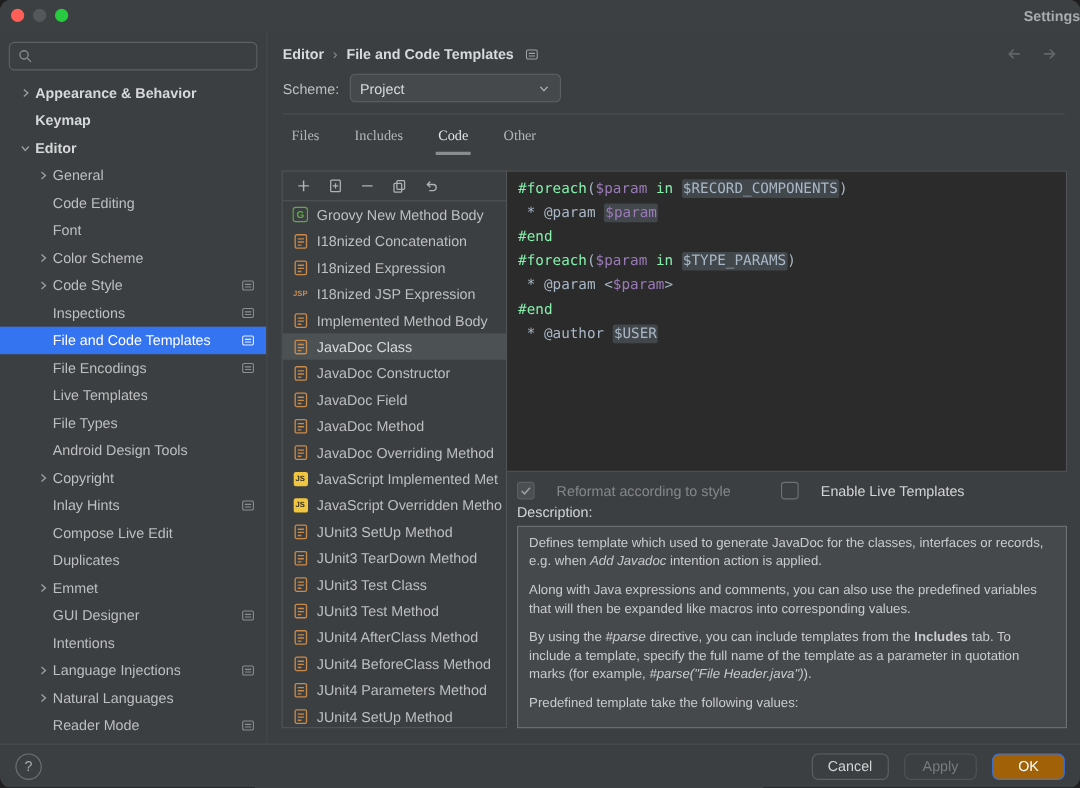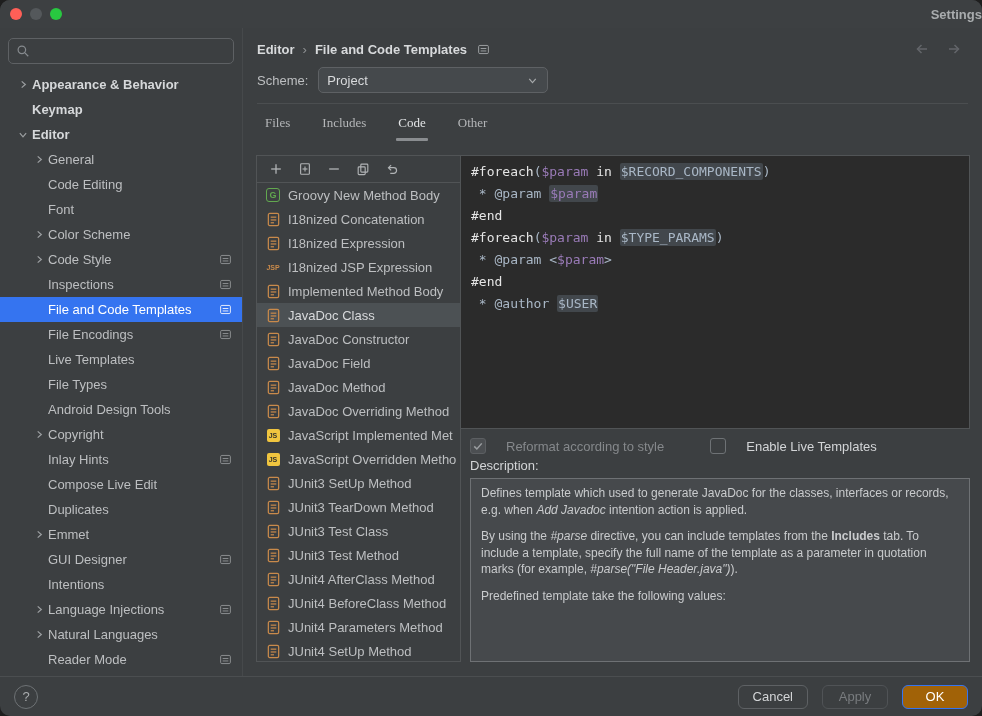--- a/index.html
+++ b/index.html
@@ -36,41 +36,41 @@
   .tree-row.selected .badge{color:#e6edfd;}
   
   .main{flex:1;display:flex;flex-direction:column;min-width:0;}
   .header-row{margin:8px 14px 0;height:26px;flex:none;display:flex;align-items:center;}
   .breadcrumb{display:flex;align-items:center;gap:8px;font-weight:bold;color:#d8dadc;}
   .bc-sep{color:#8c8f91;font-weight:normal;}
   .badge-ic{display:flex;color:#9da0a2;margin-left:2px;}
   .nav-arrows{margin-left:auto;display:flex;gap:16px;color:#63666a;padding-right:6px;}
   .nav-arrows span{display:flex;}
   .scheme-row{margin:4px 14px 0;height:28px;flex:none;display:flex;align-items:center;gap:10px;padding-bottom:9px;border-bottom:1px solid #4b4e50;box-sizing:content-box;}
-  .combo{width:230px;height:26px;background:#45494c;border:1px solid #5e6164;border-radius:5px;display:flex;align-items:center;justify-content:space-between;padding:0 8px;color:#d8dadc;}
+  .combo{width:192px;height:26px;background:#45494c;border:1px solid #5e6164;border-radius:5px;display:flex;align-items:center;justify-content:space-between;padding:0 8px;color:#d8dadc;}
   .combo-chev{display:flex;}
   .tabs{margin:0 14px 0 20px;height:38px;flex:none;display:flex;gap:28px;align-items:stretch;}
   .tab{position:relative;display:flex;align-items:center;color:#b4b6b8;padding:0 2px;font-family:Liberation Serif, serif;}
   .tab.active{color:#e2e4e6;}
   .tab.active::after{content:"";position:absolute;left:0;right:0;bottom:1px;height:3px;background:#8a8d90;border-radius:1px;}
   
   .content{flex:1;position:relative;min-height:0;}
   .tpl-panel{position:absolute;left:13px;top:13px;bottom:14px;width:205px;border:1px solid #515456;display:flex;flex-direction:column;background:#3c3f41;}
   .tpl-toolbar{height:27px;flex:none;border-bottom:1px solid #515456;display:flex;align-items:center;gap:13px;padding:0 11px;color:#b0b3b5;}
   .tbi{display:flex;align-items:center;justify-content:center;width:16px;height:16px;}
   .tpl-list{flex:1;overflow:hidden;}
   .tpl-row{height:24px;display:flex;align-items:center;gap:7px;padding:0 2px 0 8px;white-space:nowrap;color:#bdbfc1;}
   .tpl-row.selected{background:#4c5154;color:#d8dadc;}
   .tpl-ic{width:16px;flex:none;display:flex;align-items:center;justify-content:center;}
   .ic-groovy{width:14px;height:14px;border:1px solid #62a84f;border-radius:3px;color:#62a84f;font-size:9px;font-weight:bold;display:flex;align-items:center;justify-content:center;}
   .ic-jsp{color:#c98a4b;font-size:7px;font-weight:bold;letter-spacing:0;}
   .ic-js{width:13px;height:13px;background:#f0c53f;border-radius:2px;color:#37352b;font-size:7px;font-weight:bold;display:flex;align-items:center;justify-content:center;}
   .editor{position:absolute;left:217px;top:13px;width:510px;height:274px;background:#2b2b2b;border:1px solid #515456;padding:5px 10px;overflow:hidden;
     font-family:"DejaVu Sans Mono",monospace;font-size:13px;line-height:22px;white-space:pre;}
-  .c-kw{color:#e5e5e5;}
+  .c-kw{color:#86efac;}
   .c-var{color:#9a7bb8;}
   .c-plain{color:#a9b7c6;}
   .c-boxed{color:#a9b7c6;background:#42474c;border-radius:2px;padding:1px 1px;}
   .c-varboxed{color:#9a7bb8;background:#42474c;border-radius:2px;padding:1px 1px;}
   .opts-row{position:absolute;left:227px;top:292px;height:24px;display:flex;gap:46px;align-items:center;}
   .opt{display:flex;align-items:center;gap:20px;color:#d3d5d7;text-align:right;}
   .opt.disabled{color:#85888b;}
   .cb{width:16px;height:16px;border:1px solid #6e7275;border-radius:3px;display:flex;align-items:center;justify-content:center;background:transparent;flex:none;}
   .opt.disabled .cb{background:#4c4f52;border-color:#5c5f62;}
   .desc-label{position:absolute;left:227px;top:316px;color:#d3d5d7;}
@@ -603,20 +603,21 @@
           </div>
           <div class="opt">
             <span class="cb"></span>
             <span>Enable Live Templates</span>
           </div>
         </div>
 
         <div class="desc-label">Description:</div>
         <div class="desc-panel">
             <p><span>Defines template which used to generate JavaDoc for the classes, interfaces or records, e.g. when </span><span style="font-style: italic;">Add Javadoc</span><span> intention action is applied.</span></p>
+            <p><span>Along with Java expressions and comments, you can also use the predefined variables that will then be expanded like macros into corresponding values.</span></p>
             <p><span>By using the </span><span style="font-style: italic;">#parse</span><span> directive, you can include templates from the </span><span style="font-weight: bold;">Includes</span><span> tab. To include a template, specify the full name of the template as a parameter in quotation marks (for example, </span><span style="font-style: italic;">#parse("File Header.java")</span><span>).</span></p>
             <p><span>Predefined template take the following values:</span></p>
           </div>
 
       </div>
     </main>
   </div>
 
   <div class="footer">
     <div class="help">?</div>

